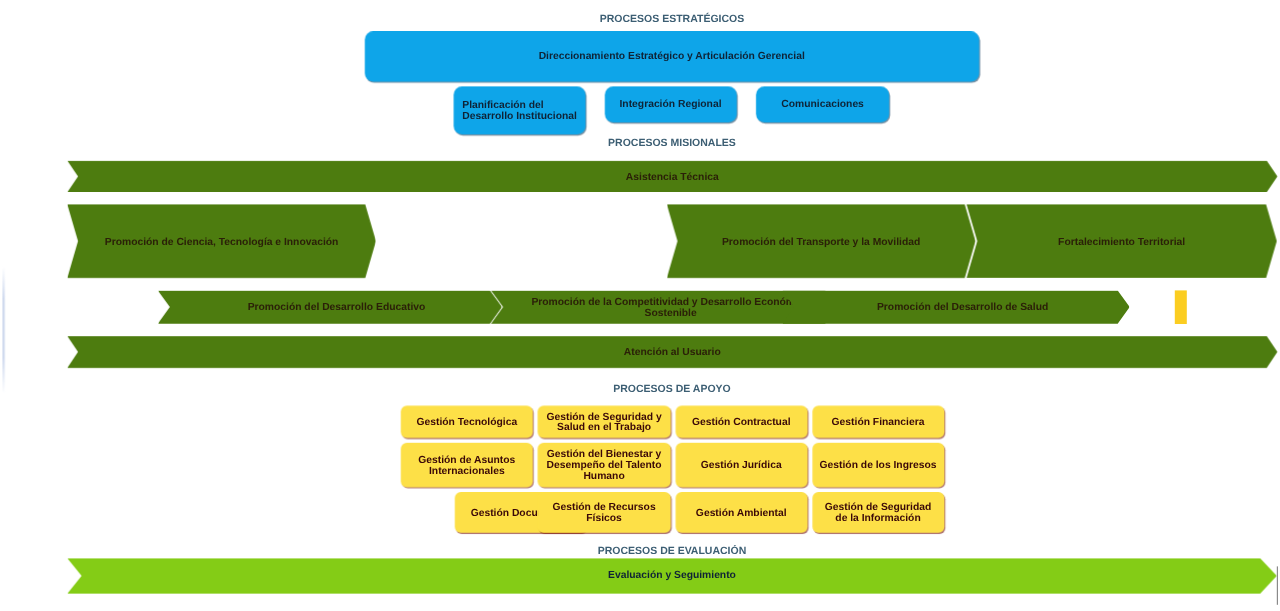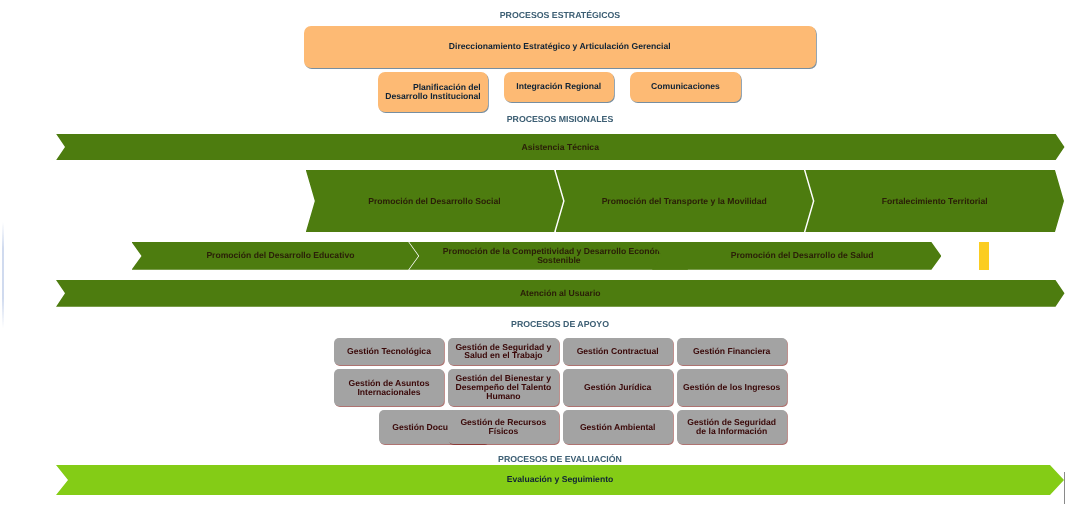--- a/index.html
+++ b/index.html
@@ -7,32 +7,32 @@
   body{width:1067px;height:509px;background:#ffffff;
        font-family:"Liberation Sans",sans-serif;overflow:hidden;
        -webkit-font-smoothing:antialiased;text-rendering:geometricPrecision;}
   .stage, .stage *{transform:translateZ(0);}
   .stage{position:relative;width:1067px;height:509px;}
 
   .sec-title{position:absolute;left:0;width:1120px;text-align:center;
              color:#3c5e73;font-weight:bold;font-size:8.75px;letter-spacing:0px;
              line-height:8.9px;white-space:nowrap;}
 
-  .rbox{position:absolute;background:#fdba74;border-radius:7px;color:#0f2336;
+  .rbox{position:absolute;background:#0ea5e9;border-radius:7px;color:#0f2336;
         box-shadow:0.8px 1px 0.5px rgba(28,66,96,.6);
         letter-spacing:0px;font-weight:bold;font-size:8.6px;
         display:flex;align-items:center;justify-content:center;
-        text-align:right;line-height:8.9px;white-space:nowrap;}
+        text-align:left;line-height:8.9px;white-space:nowrap;}
 
   .band{position:absolute;color:#2b2008;font-weight:bold;letter-spacing:0px;
         font-size:8.6px;background:#4d7c0f;
         display:flex;align-items:center;justify-content:center;text-align:center;
         line-height:8.9px;white-space:nowrap;}
 
-  .redbox{position:absolute;background:#a3a3a3;border-radius:5px;color:#3a0808;
+  .redbox{position:absolute;background:#fde047;border-radius:5px;color:#3a0808;
           box-shadow:0.8px 1px 0.5px rgba(120,22,18,.6);
           letter-spacing:0px;font-weight:bold;font-size:8.6px;
           display:flex;align-items:center;justify-content:center;
           text-align:center;line-height:8.9px;white-space:nowrap;}
 
   .edge-line{position:absolute;background:#8a8a8a;width:1px;}
   .faint-line{position:absolute;background:linear-gradient(to bottom,rgba(200,212,236,0) 0%,rgba(200,212,236,.85) 25%,rgba(200,212,236,.85) 72%,rgba(200,212,236,0) 100%);width:2px;}
 </style>
 </head>
 <body>
@@ -57,23 +57,23 @@
       <span>Comunicaciones</span>
     </div>
 
   <div class="sec-title" style="top:114.6px">PROCESOS MISIONALES</div>
 
   <div class="band" style="left:56px;top:133.7px;width:1008.5px;height:26.6px;
               clip-path:polygon(0 0, 999.5px 0, 1008.5px 13.3px, 999.5px 26.6px, 0 26.6px, 9px 13.3px);">
       <span>Asistencia Técnica</span>
     </div>
 
-  <div class="band" style="left:305.8px;top:170px;width:257.3px;height:62px;
+  <div class="band" style="left:56px;top:170px;width:257.3px;height:62px;
               clip-path:polygon(0 0, 248.3px 0, 257.3px 31px, 248.3px 62px, 0 62px, 9px 31px);">
-      <span>Promoción del Desarrollo Social</span>
+      <span>Promoción de Ciencia, Tecnología e Innovación</span>
     </div>
   <div class="band" style="left:555.6px;top:170px;width:257.3px;height:62px;
               clip-path:polygon(0 0, 248.3px 0, 257.3px 31px, 248.3px 62px, 0 62px, 9px 31px);">
       <span>Promoción del Transporte y la Movilidad</span>
     </div>
   <div class="band" style="left:805.4px;top:170px;width:258.6px;height:62px;
               clip-path:polygon(0 0, 249.6px 0, 258.6px 31px, 249.6px 62px, 0 62px, 9px 31px);">
       <span>Fortalecimiento Territorial</span>
     </div>
 

